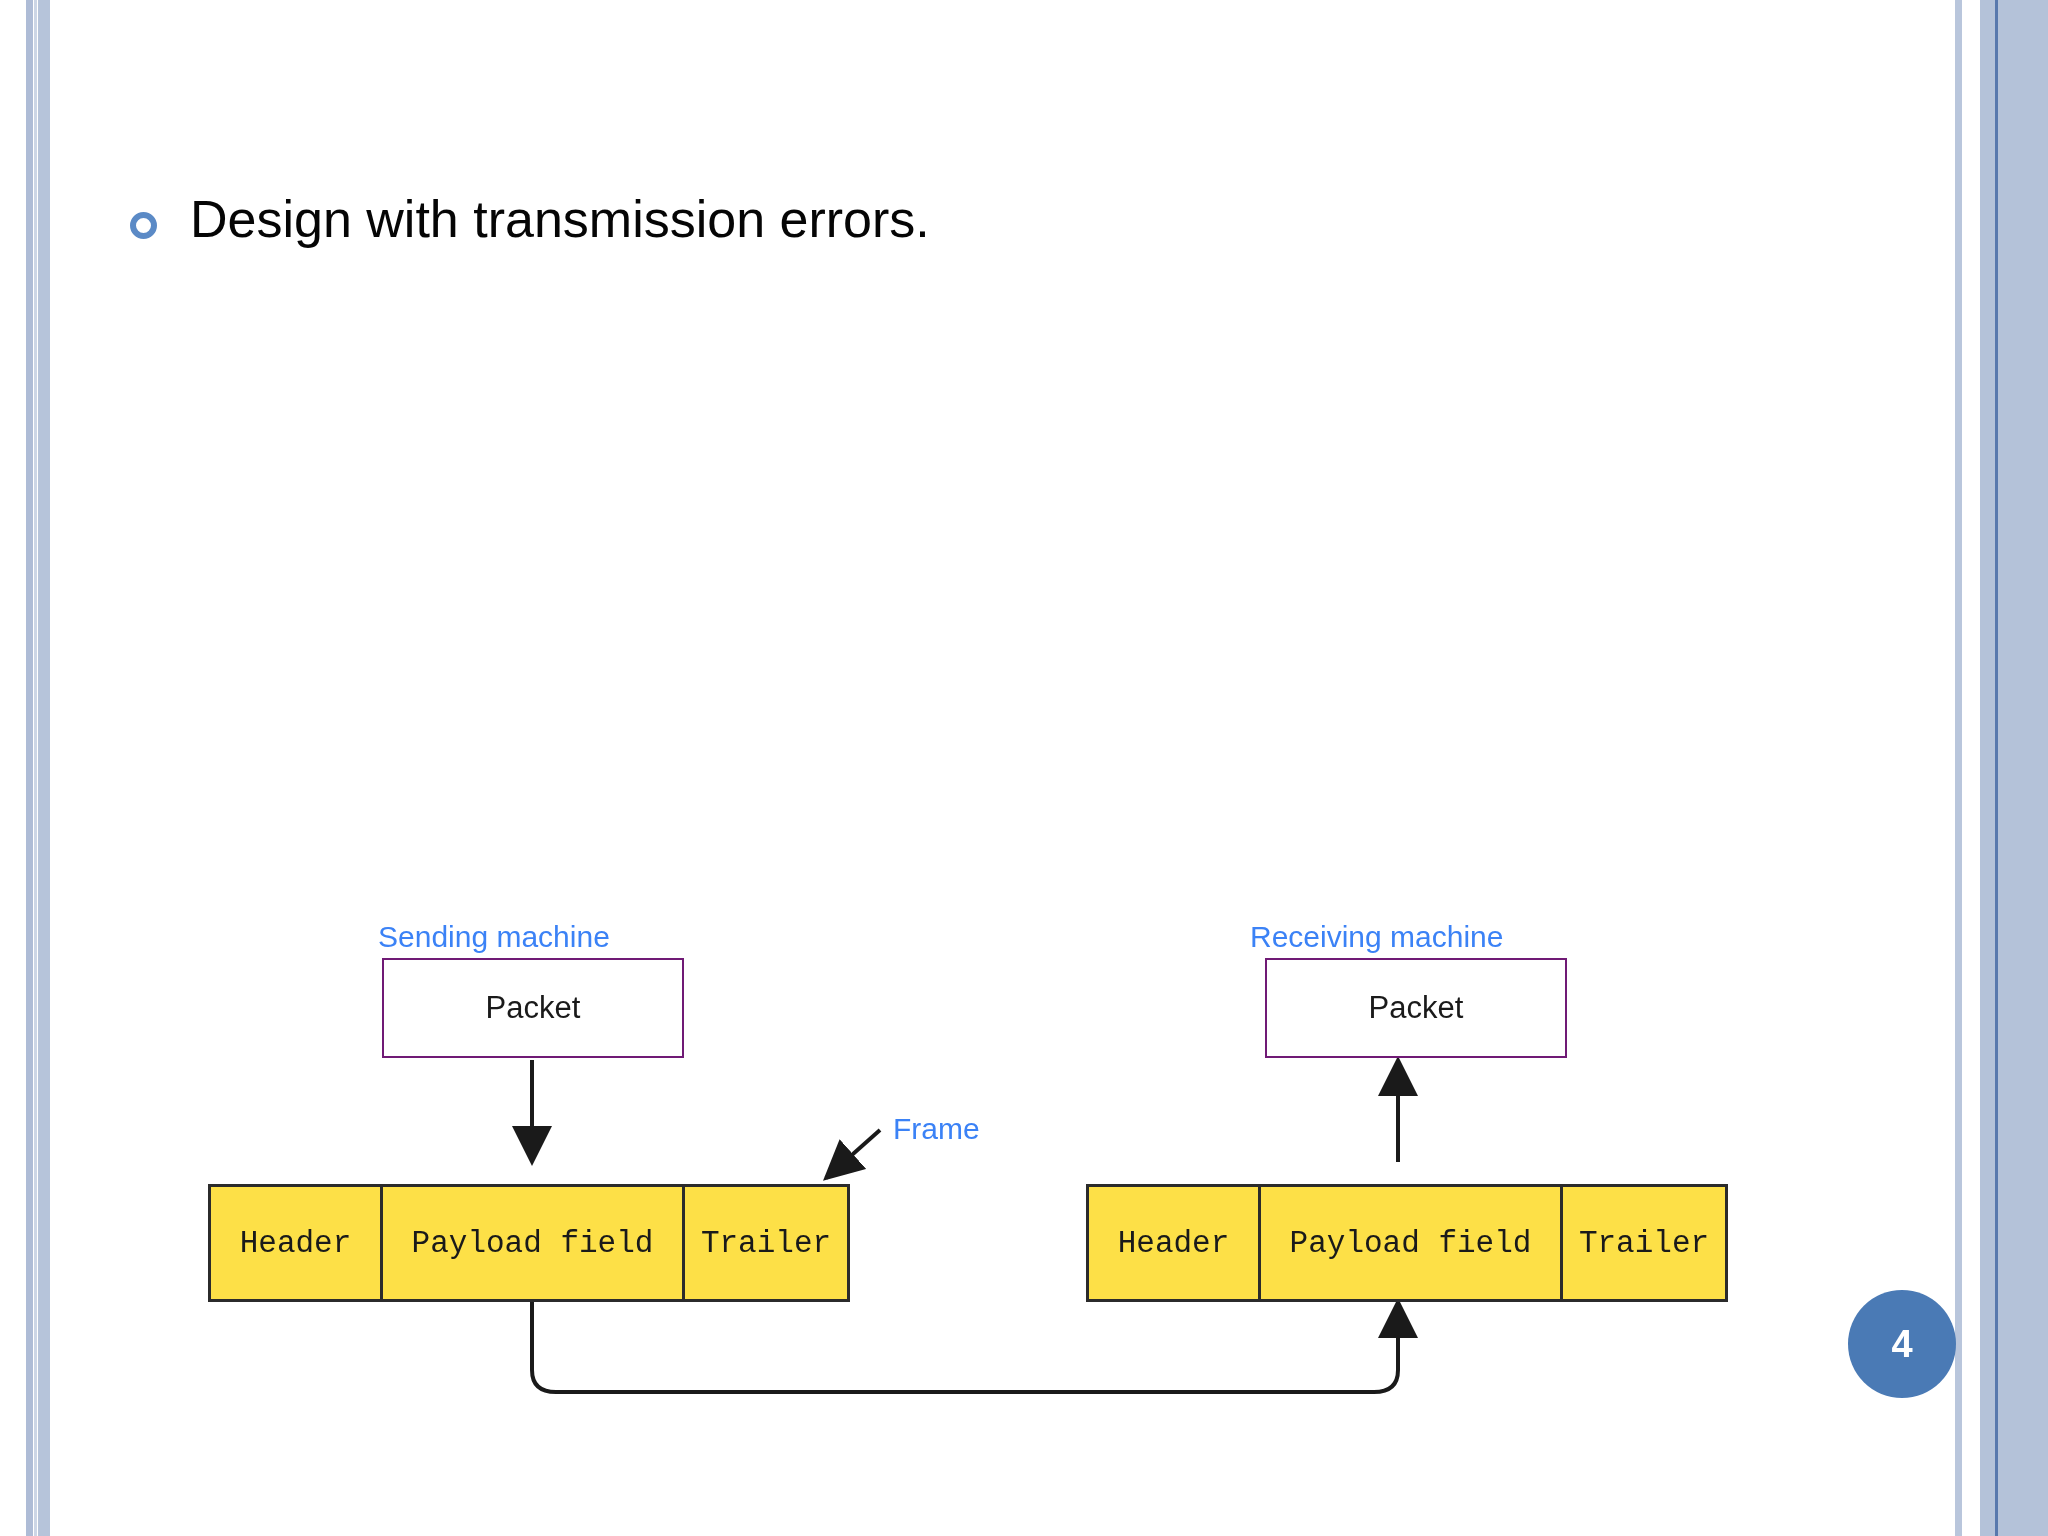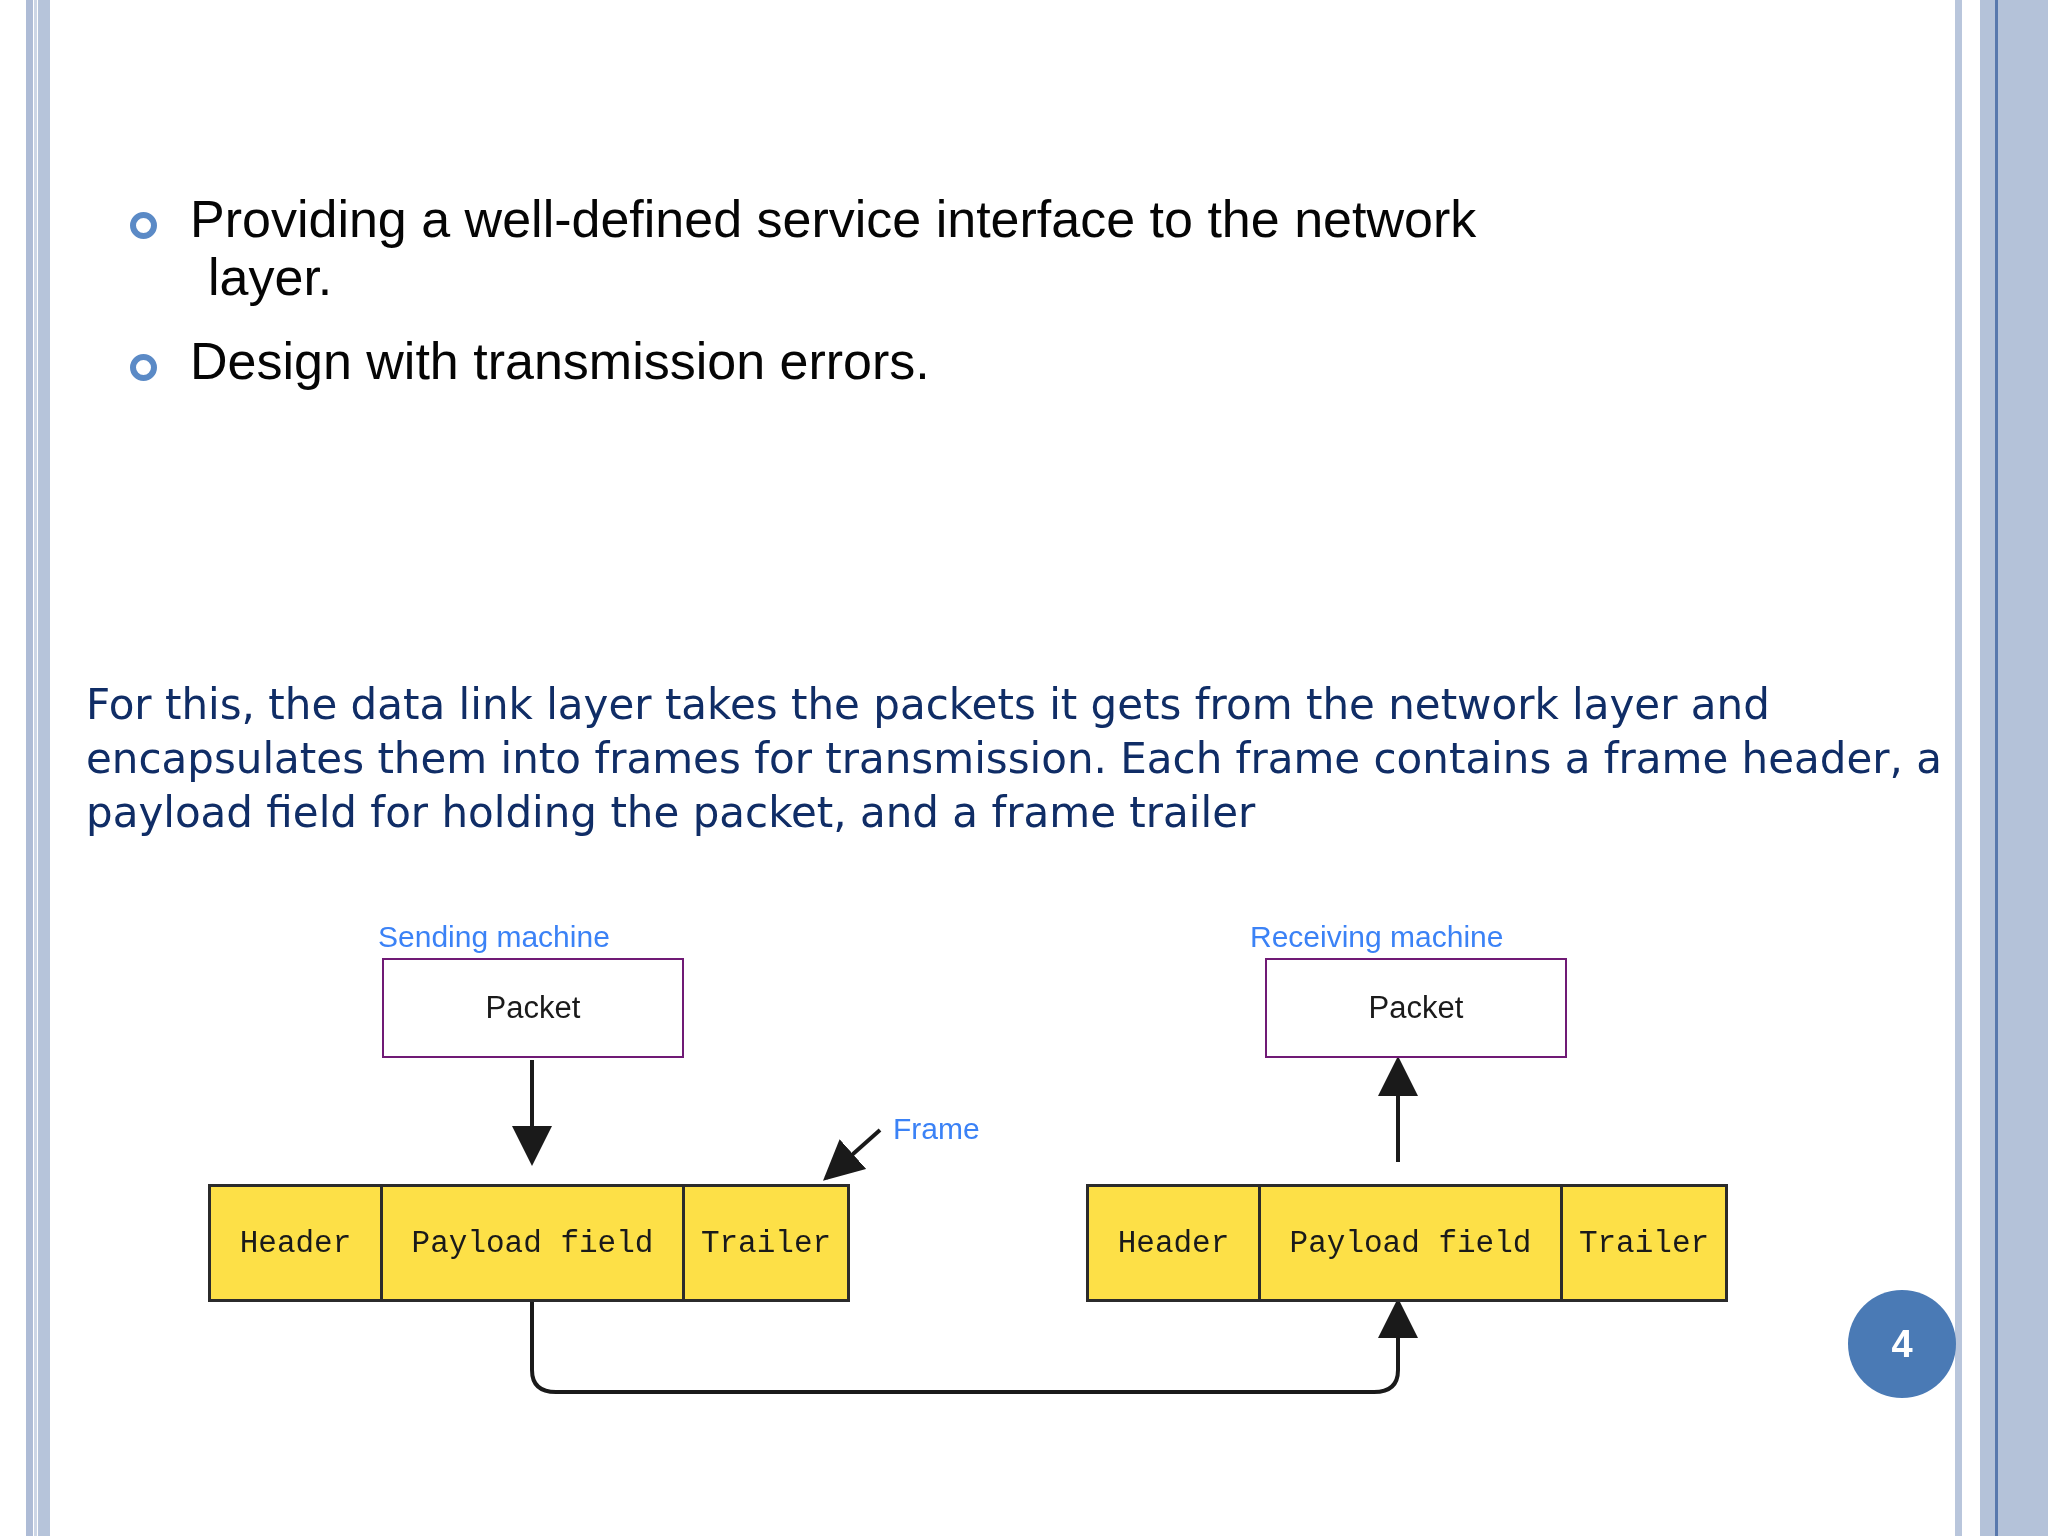--- a/index.html
+++ b/index.html
@@ -173,39 +173,31 @@
   <div class="edge-left-inner"></div>
 
   <div class="edge-right-thin"></div>
   <div class="edge-right-white"></div>
   <div class="edge-right-panel"></div>
   <div class="edge-right-line"></div>
 
 
   <div class="bullets">
 
-    <div class="bullet-row">
-      <span class="bullet-marker"></span>
-      <div class="bullet-text">
-        <span>Providing a well-defined service interface to the network</span>
-        <span class="indent2">layer.</span>
-      </div>
-    </div>
 
     <div class="bullet-row">
       <span class="bullet-marker"></span>
       <div class="bullet-text">
         <span>Design with transmission errors.</span>
       </div>
     </div>
 
 
   </div>
 
-  <div class="para">For this, the data link layer takes the packets it gets from the network layer and  encapsulates them into frames for transmission. Each frame contains a frame  header, a payload field for holding the packet, and a frame trailer</div>
 
   <div class="diagram">
 
     <svg class="wires" viewBox="0 0 1900 540">
       <defs>
         <marker id="ah" markerWidth="12" markerHeight="12" refX="9" refY="5" orient="auto">
           <path d="M0,0 L10,5 L0,10 z" fill="#1a1a1a"></path>
         </marker>
       </defs>
 

